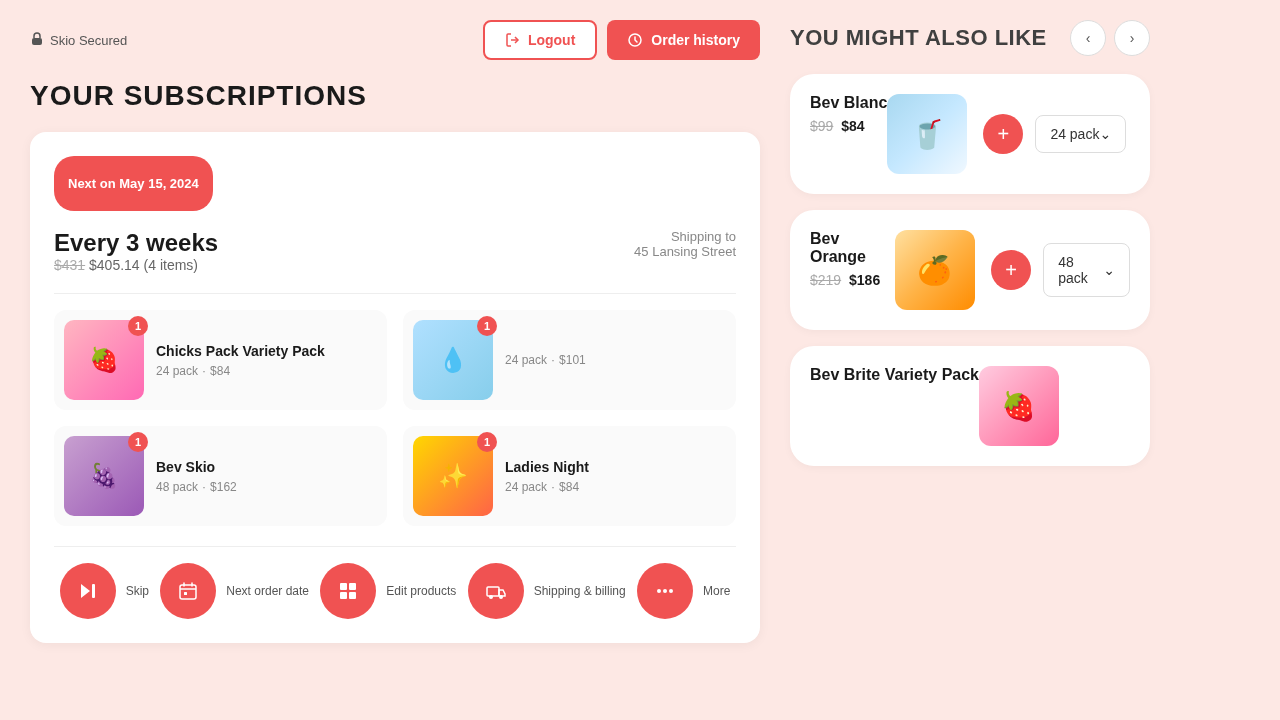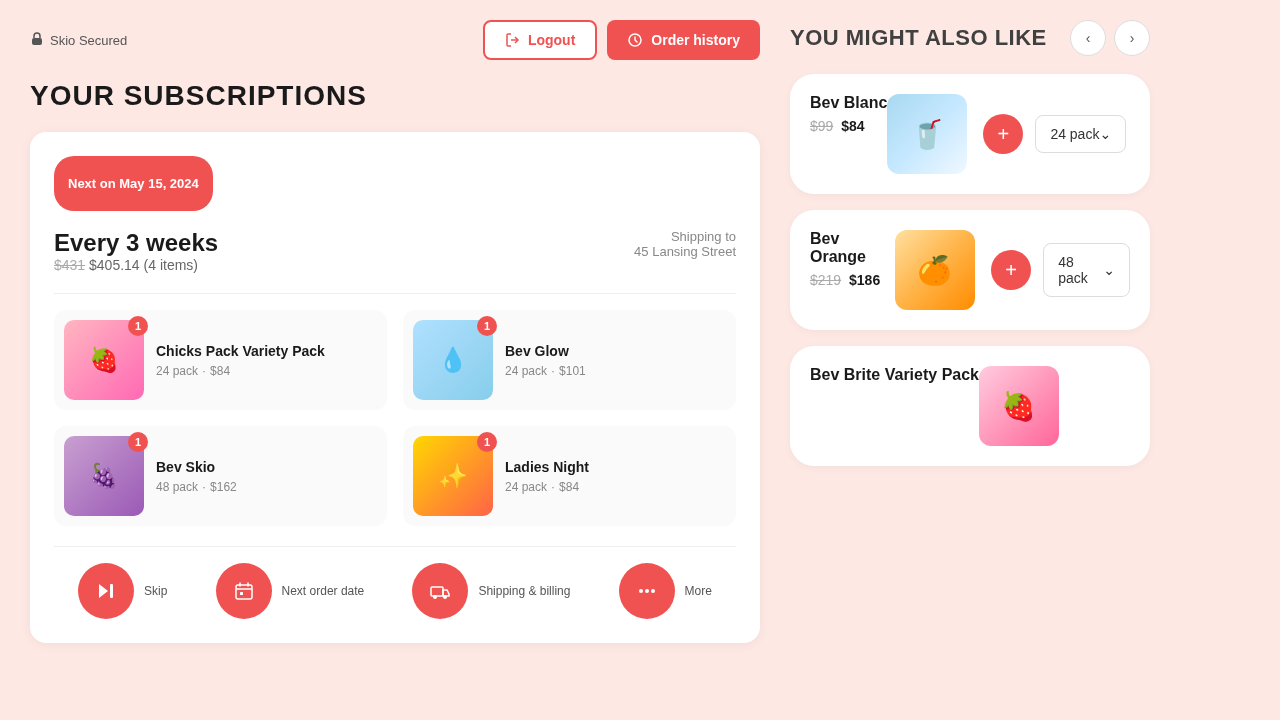--- a/index.html
+++ b/index.html
@@ -465,21 +465,20 @@
             </div>
           </div>
         </div>
 
         <div class="product-item">
           <div class="product-img-wrap">
             <div class="img-bevglow">💧</div>
             <span class="product-badge">1</span>
           </div>
           <div class="product-details">
-            <div class="product-name">Bev Glow</div>
             <div class="product-meta">
               <span>24 pack</span><span class="dot">·</span><span>$101</span>
             </div>
           </div>
         </div>
 
         <div class="product-item">
           <div class="product-img-wrap">
             <div class="img-bevnoir">🍇</div>
             <span class="product-badge">1</span>
@@ -523,20 +522,31 @@
             <svg width="22" height="22" viewBox="0 0 22 22" fill="none">
               <rect x="3" y="5" width="16" height="14" rx="2" stroke="white" stroke-width="1.5"></rect>
               <path d="M3 9h16" stroke="white" stroke-width="1.5"></path>
               <path d="M7 3v3M15 3v3" stroke="white" stroke-width="1.5" stroke-linecap="round"></path>
               <rect x="7" y="12" width="3" height="3" rx="0.5" fill="white"></rect>
             </svg>
           </div>
           <span class="action-label">Next order date</span>
         </div>
 
+        <div class="action-btn">
+          <div class="action-circle">
+            <svg width="22" height="22" viewBox="0 0 22 22" fill="none">
+              <rect x="3" y="3" width="7" height="7" rx="1" fill="white"></rect>
+              <rect x="12" y="3" width="7" height="7" rx="1" fill="white"></rect>
+              <rect x="3" y="12" width="7" height="7" rx="1" fill="white"></rect>
+              <rect x="12" y="12" width="7" height="7" rx="1" fill="white"></rect>
+            </svg>
+          </div>
+          <span class="action-label">Edit products</span>
+        </div>
 
         <div class="action-btn">
           <div class="action-circle">
             <svg width="22" height="22" viewBox="0 0 22 22" fill="none">
               <rect x="2" y="7" width="12" height="9" rx="1" stroke="white" stroke-width="1.5"></rect>
               <path d="M14 10h4l2 4v2h-6V10z" stroke="white" stroke-width="1.5"></path>
               <circle cx="6" cy="17" r="2" fill="white"></circle>
               <circle cx="16" cy="17" r="2" fill="white"></circle>
             </svg>
           </div>

